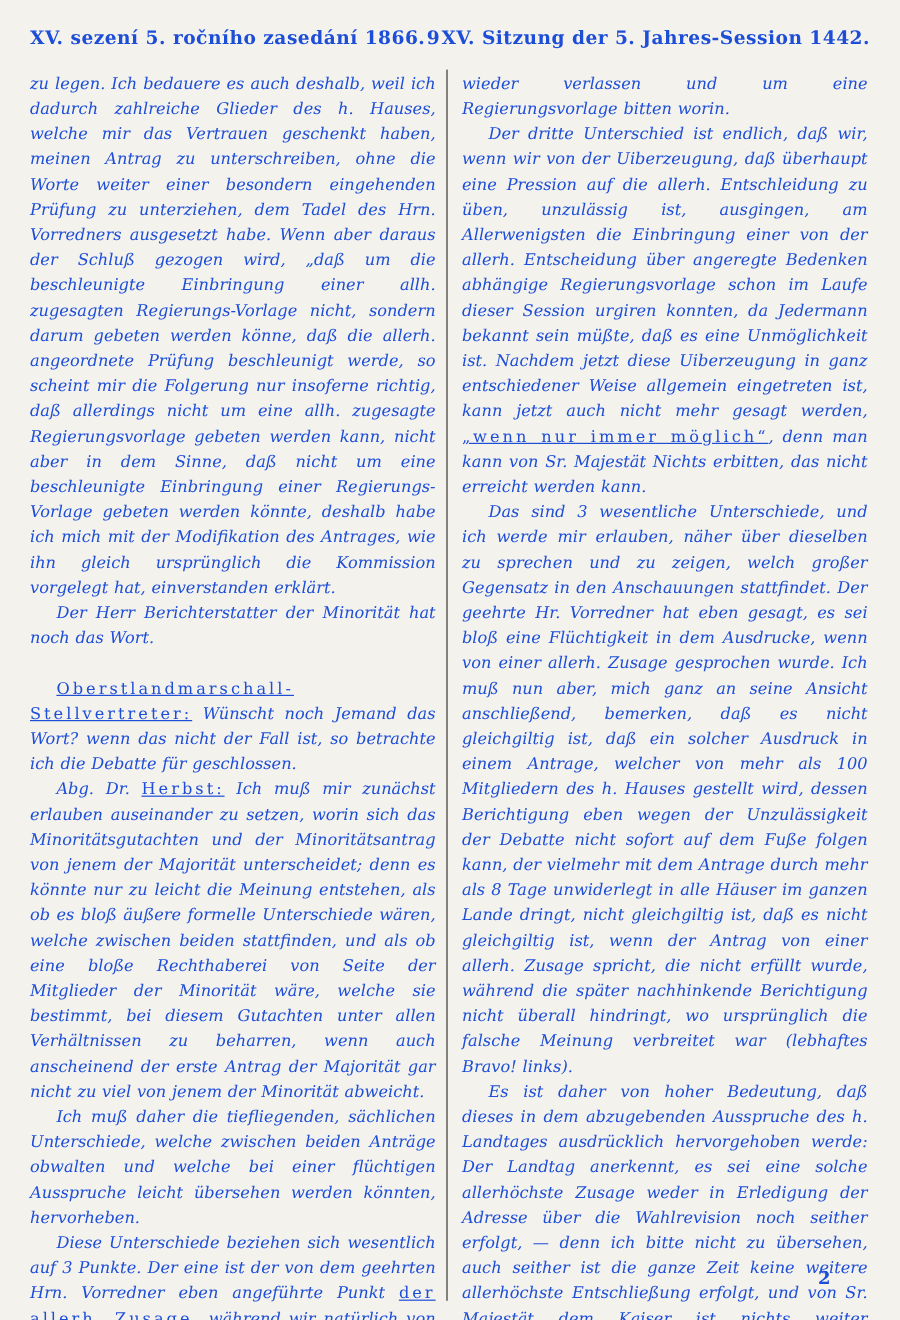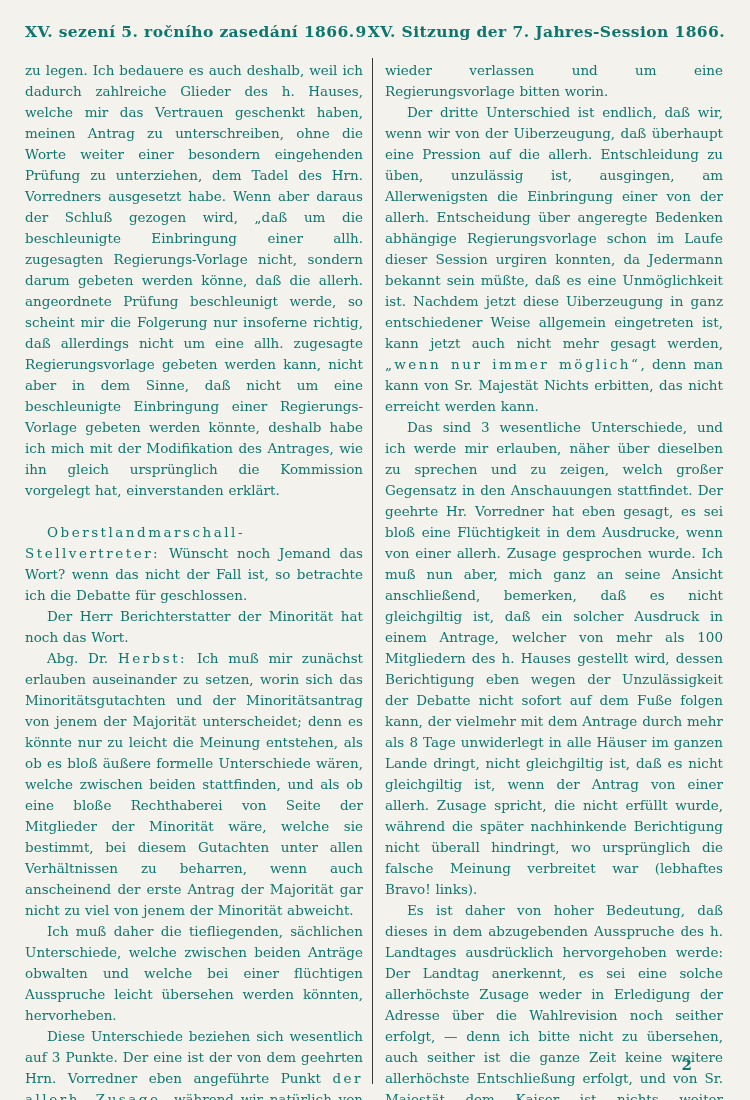--- a/index.html
+++ b/index.html
@@ -1,20 +1,20 @@
 <!DOCTYPE html>
 <html lang="de"><head>
 <meta charset="utf-8">
 <style>
   html,body{margin:0;padding:0;}
   .page{
     position:relative;
     width:750px;height:1100px;
     background:#f4f2ed;
-    color:#0f766e;
+    color:#1d4ed8;
     font-family:"DejaVu Serif", serif;
     overflow:hidden;
   }
   .header{
     position:absolute;top:22px;left:25px;right:25px;
     display:flex;align-items:baseline;
     font-weight:bold;font-size:15.5px;letter-spacing:.4px;
     white-space:nowrap;
   }
   .header .h-left{width:338px;text-align:center;}
@@ -33,45 +33,45 @@
     text-align:justify;
     font-size:13.5px;
     line-height:21px;
     hyphens:auto;
     -webkit-hyphens:auto;
     word-spacing:.5px;
   }
   .col p{margin:0;}
   .col p.indent{text-indent:22px;}
   .col p.gap{margin-top:21px;}
-  .normal{letter-spacing:0;}
-  .spaced{letter-spacing:2.5px;}
+  .normal{letter-spacing:0;font-style:italic;}
+  .spaced{letter-spacing:2.5px;text-decoration:underline;}
   .signature{
     position:absolute;right:58px;bottom:26px;
     font-weight:bold;font-size:15px;
   }
 </style>
 </head>
 <body>
 
 <div class="page">
 
   <div class="header">
     <div class="h-left">XV. sezení 5. ročního zasedání 1866.</div>
     <div class="h-center">9</div>
-    <div class="h-right">XV. Sitzung der 7. Jahres-Session 1866.</div>
+    <div class="h-right">XV. Sitzung der 5. Jahres-Session 1442.</div>
   </div>
 
   <div class="divider"></div>
 
   <div class="body">
     <div class="col" id="col-left">
         <p><span class="normal">zu legen. Ich bedauere es auch deshalb, weil ich dadurch zahlreiche Glieder des h. Hauses, welche mir das Vertrauen geschenkt haben, meinen Antrag zu unterschreiben, ohne die Worte weiter einer besondern eingehenden Prüfung zu unterziehen, dem Tadel des Hrn. Vorredners ausgesetzt habe. Wenn aber daraus der Schluß gezogen wird, „daß um die beschleunigte Einbringung einer allh. zugesagten Regierungs-Vorlage nicht, sondern darum gebeten werden könne, daß die allerh. angeordnete Prüfung beschleunigt werde, so scheint mir die Folgerung nur insoferne richtig, daß allerdings nicht um eine allh. zugesagte Regierungsvorlage gebeten werden kann, nicht aber in dem Sinne, daß nicht um eine beschleunigte Einbringung einer Regierungs-Vorlage gebeten werden könnte, deshalb habe ich mich mit der Modifikation des Antrages, wie ihn gleich ursprünglich die Kommission vorgelegt hat, einverstanden erklärt.</span></p>
+        <p class="indent"><span class="normal">Der Herr Berichterstatter der Minorität hat noch das Wort.</span></p>
         <p class="indent gap"><span class="spaced">Oberstlandmarschall-Stellvertreter:</span><span class="normal"> Wünscht noch Jemand das Wort? wenn das nicht der Fall ist, so betrachte ich die Debatte für geschlossen.</span></p>
-        <p class="indent"><span class="normal">Der Herr Berichterstatter der Minorität hat noch das Wort.</span></p>
         <p class="indent"><span class="normal">Abg. Dr. </span><span class="spaced">Herbst:</span><span class="normal"> Ich muß mir zunächst erlauben auseinander zu setzen, worin sich das Minoritätsgutachten und der Minoritätsantrag von jenem der Majorität unterscheidet; denn es könnte nur zu leicht die Meinung entstehen, als ob es bloß äußere formelle Unterschiede wären, welche zwischen beiden stattfinden, und als ob eine bloße Rechthaberei von Seite der Mitglieder der Minorität wäre, welche sie bestimmt, bei diesem Gutachten unter allen Verhältnissen zu beharren, wenn auch anscheinend der erste Antrag der Majorität gar nicht zu viel von jenem der Minorität abweicht.</span></p>
         <p class="indent"><span class="normal">Ich muß daher die tiefliegenden, sächlichen Unterschiede, welche zwischen beiden Anträge obwalten und welche bei einer flüchtigen Ausspruche leicht übersehen werden könnten, hervorheben.</span></p>
         <p class="indent"><span class="normal">Diese Unterschiede beziehen sich wesentlich auf 3 Punkte. Der eine ist der von dem geehrten Hrn. Vorredner eben angeführte Punkt </span><span class="spaced">der allerh. Zusage,</span><span class="normal"> während wir natürlich von einer solchen Zusage nichts wissen, und nicht anerkennen, daß eine solche stattgefunden.</span></p>
       </div>
     <div class="col" id="col-right">
         <p><span class="normal">wieder verlassen und um eine Regierungsvorlage bitten worin.</span></p>
         <p class="indent"><span class="normal">Der dritte Unterschied ist endlich, daß wir, wenn wir von der Uiberzeugung, daß überhaupt eine Pression auf die allerh. Entschleidung zu üben, unzulässig ist, ausgingen, am Allerwenigsten die Einbringung einer von der allerh. Entscheidung über angeregte Bedenken abhängige Regierungsvorlage schon im Laufe dieser Session urgiren konnten, da Jedermann bekannt sein müßte, daß es eine Unmöglichkeit ist. Nachdem jetzt diese Uiberzeugung in ganz entschiedener Weise allgemein eingetreten ist, kann jetzt auch nicht mehr gesagt werden, </span><span class="spaced">„wenn nur immer möglich“</span><span class="normal">, denn man kann von Sr. Majestät Nichts erbitten, das nicht erreicht werden kann.</span></p>
         <p class="indent"><span class="normal">Das sind 3 wesentliche Unterschiede, und ich werde mir erlauben, näher über dieselben zu sprechen und zu zeigen, welch großer Gegensatz in den Anschauungen stattfindet. Der geehrte Hr. Vorredner hat eben gesagt, es sei bloß eine Flüchtigkeit in dem Ausdrucke, wenn von einer allerh. Zusage gesprochen wurde. Ich muß nun aber, mich ganz an seine Ansicht anschließend, bemerken, daß es nicht gleichgiltig ist, daß ein solcher Ausdruck in einem Antrage, welcher von mehr als 100 Mitgliedern des h. Hauses gestellt wird, dessen Berichtigung eben wegen der Unzulässigkeit der Debatte nicht sofort auf dem Fuße folgen kann, der vielmehr mit dem Antrage durch mehr als 8 Tage unwiderlegt in alle Häuser im ganzen Lande dringt, nicht gleichgiltig ist, daß es nicht gleichgiltig ist, wenn der Antrag von einer allerh. Zusage spricht, die nicht erfüllt wurde, während die später nachhinkende Berichtigung nicht überall hindringt, wo ursprünglich die falsche Meinung verbreitet war (lebhaftes Bravo! links).</span></p>
         <p class="indent"><span class="normal">Es ist daher von hoher Bedeutung, daß dieses in dem abzugebenden Ausspruche des h. Landtages ausdrücklich hervorgehoben werde: Der Landtag anerkennt, es sei eine solche allerhöchste Zusage weder in Erledigung der Adresse über die Wahlrevision noch seither erfolgt, — denn ich bitte nicht zu übersehen, auch seither ist die ganze Zeit keine weitere allerhöchste Entschließung erfolgt, und von Sr. Majestät dem Kaiser ist nichts weiter ausgesprochen worden, als: </span></p>
       </div>

